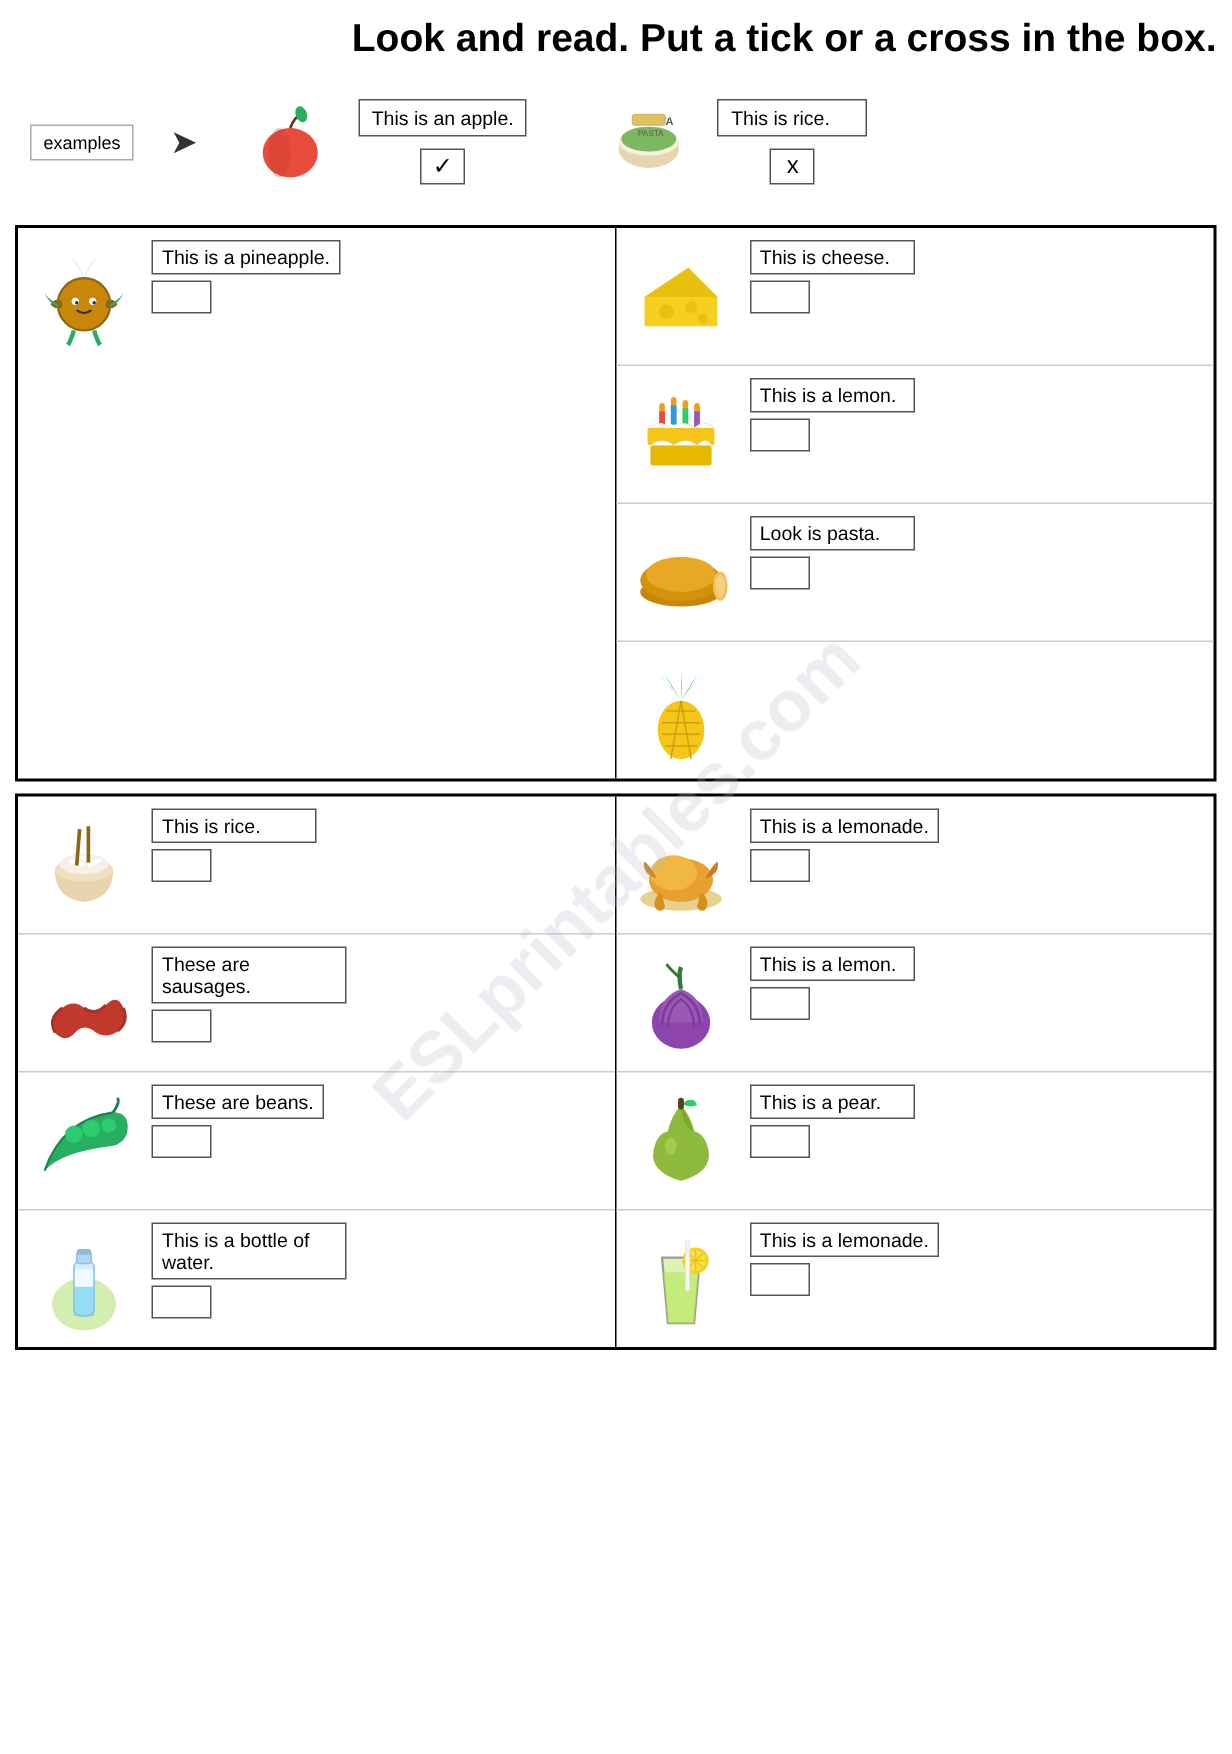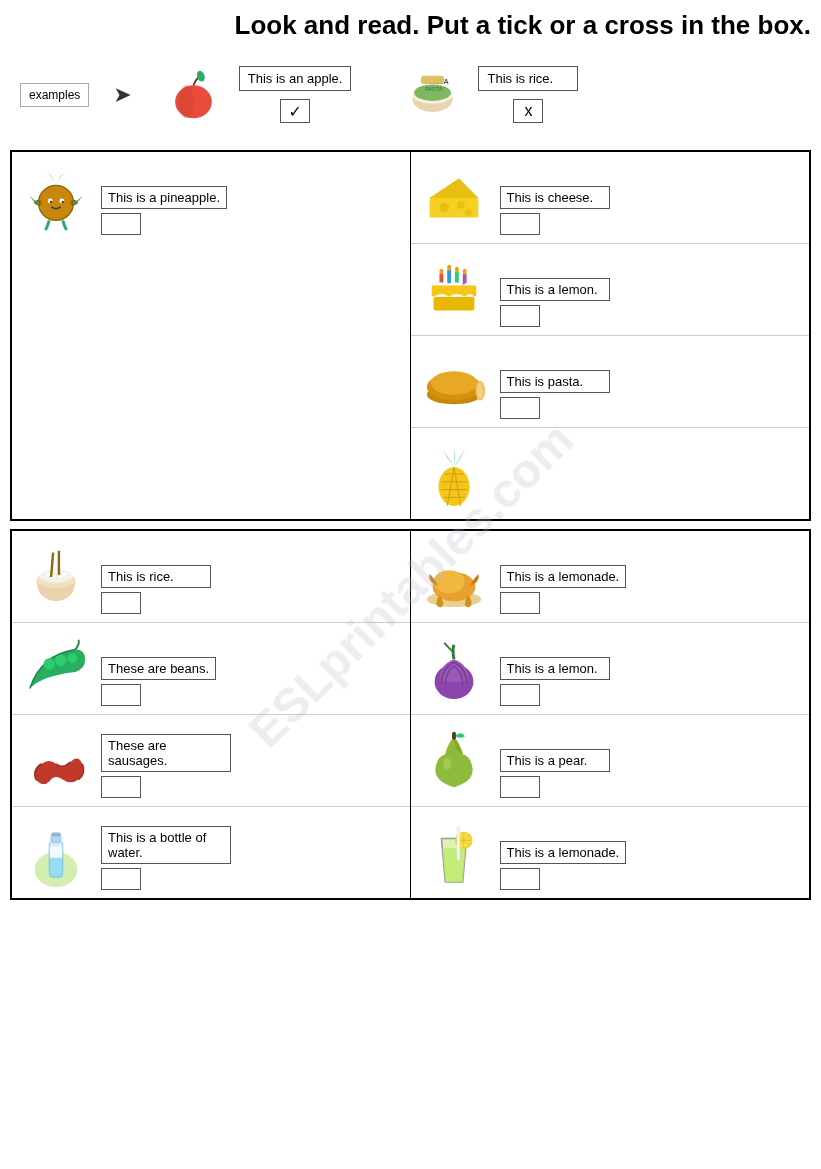--- a/index.html
+++ b/index.html
@@ -45,21 +45,21 @@
     }
     .section-grid {
       display: grid;
       grid-template-columns: 1fr 1fr;
     }
     .section-divider {
       border-right: 1px solid #000;
     }
     .food-row {
       display: flex;
-      align-items: flex-end;
+      align-items: flex-start;
       padding: 8px 6px;
       border-bottom: 1px solid #ccc;
       gap: 8px;
     }
     .food-row:last-child {
       border-bottom: none;
     }
     .food-row-content {
       display: flex;
       flex-direction: column;
@@ -280,21 +280,21 @@
 
             <ellipse cx="35" cy="48" rx="28" ry="10" fill="#c8860a"></ellipse>
             <ellipse cx="35" cy="40" rx="28" ry="14" fill="#d4910b"></ellipse>
             <ellipse cx="35" cy="36" rx="24" ry="12" fill="#e8a825"></ellipse>
 
             <ellipse cx="62" cy="44" rx="5" ry="10" fill="#f0c060"></ellipse>
             <ellipse cx="62" cy="44" rx="3" ry="8" fill="#f5d080"></ellipse>
           </svg>
         </div>
         <div class="food-row-content">
-          <div class="food-label-box">This is pasta.</div>
+          <div class="food-label-box">Look is pasta.</div>
           <div class="answer-box"></div>
         </div>
       </div>
 
       <div class="food-row">
         <div class="icon-container">
           <svg viewBox="0 0 70 70" xmlns="http://www.w3.org/2000/svg">
 
             <ellipse cx="35" cy="48" rx="16" ry="20" fill="#f5c518"></ellipse>
 
@@ -344,48 +344,48 @@
         <div class="food-row-content">
           <div class="food-label-box">This is rice.</div>
           <div class="answer-box"></div>
         </div>
       </div>
 
       <div class="food-row">
         <div class="icon-container">
           <svg viewBox="0 0 70 70" xmlns="http://www.w3.org/2000/svg">
 
-            <path d="M8 55 Q20 20 55 15 Q65 15 65 25 Q65 35 55 38 Q20 42 8 55Z" fill="#27ae60"></path>
-            <path d="M8 55 Q20 20 55 15" stroke="#1e8449" stroke-width="1.5" fill="none"></path>
-
-            <circle cx="28" cy="30" r="6" fill="#2ecc71"></circle>
-            <circle cx="40" cy="26" r="6" fill="#2ecc71"></circle>
-            <circle cx="52" cy="24" r="5" fill="#2ecc71"></circle>
-
-            <path d="M55 15 Q60 8 58 5" stroke="#1e8449" stroke-width="2" fill="none"></path>
-          </svg>
-        </div>
-        <div class="food-row-content">
-          <div class="food-label-box">These are beans.</div>
-          <div class="answer-box"></div>
-        </div>
-      </div>
-
-      <div class="food-row">
-        <div class="icon-container">
-          <svg viewBox="0 0 70 70" xmlns="http://www.w3.org/2000/svg">
-
             <path d="M15 55 Q10 45 20 38 Q28 32 35 38 Q42 44 50 36 Q58 28 62 38 Q66 48 58 54 Q50 60 42 54 Q34 48 28 56 Q22 62 15 55Z" fill="#c0392b"></path>
             <path d="M15 55 Q10 45 20 38" stroke="#a93226" stroke-width="2" fill="none"></path>
             <path d="M35 38 Q42 44 50 36" stroke="#a93226" stroke-width="2" fill="none"></path>
             <path d="M62 38 Q66 48 58 54" stroke="#a93226" stroke-width="2" fill="none"></path>
           </svg>
         </div>
         <div class="food-row-content">
           <div class="food-label-box">These are sausages.</div>
+          <div class="answer-box"></div>
+        </div>
+      </div>
+
+      <div class="food-row">
+        <div class="icon-container">
+          <svg viewBox="0 0 70 70" xmlns="http://www.w3.org/2000/svg">
+
+            <path d="M8 55 Q20 20 55 15 Q65 15 65 25 Q65 35 55 38 Q20 42 8 55Z" fill="#27ae60"></path>
+            <path d="M8 55 Q20 20 55 15" stroke="#1e8449" stroke-width="1.5" fill="none"></path>
+
+            <circle cx="28" cy="30" r="6" fill="#2ecc71"></circle>
+            <circle cx="40" cy="26" r="6" fill="#2ecc71"></circle>
+            <circle cx="52" cy="24" r="5" fill="#2ecc71"></circle>
+
+            <path d="M55 15 Q60 8 58 5" stroke="#1e8449" stroke-width="2" fill="none"></path>
+          </svg>
+        </div>
+        <div class="food-row-content">
+          <div class="food-label-box">These are beans.</div>
           <div class="answer-box"></div>
         </div>
       </div>
 
       <div class="food-row">
         <div class="icon-container">
           <svg viewBox="0 0 70 70" xmlns="http://www.w3.org/2000/svg">
 
             <ellipse cx="35" cy="52" rx="22" ry="18" fill="#a8e060" opacity="0.5"></ellipse>
 

